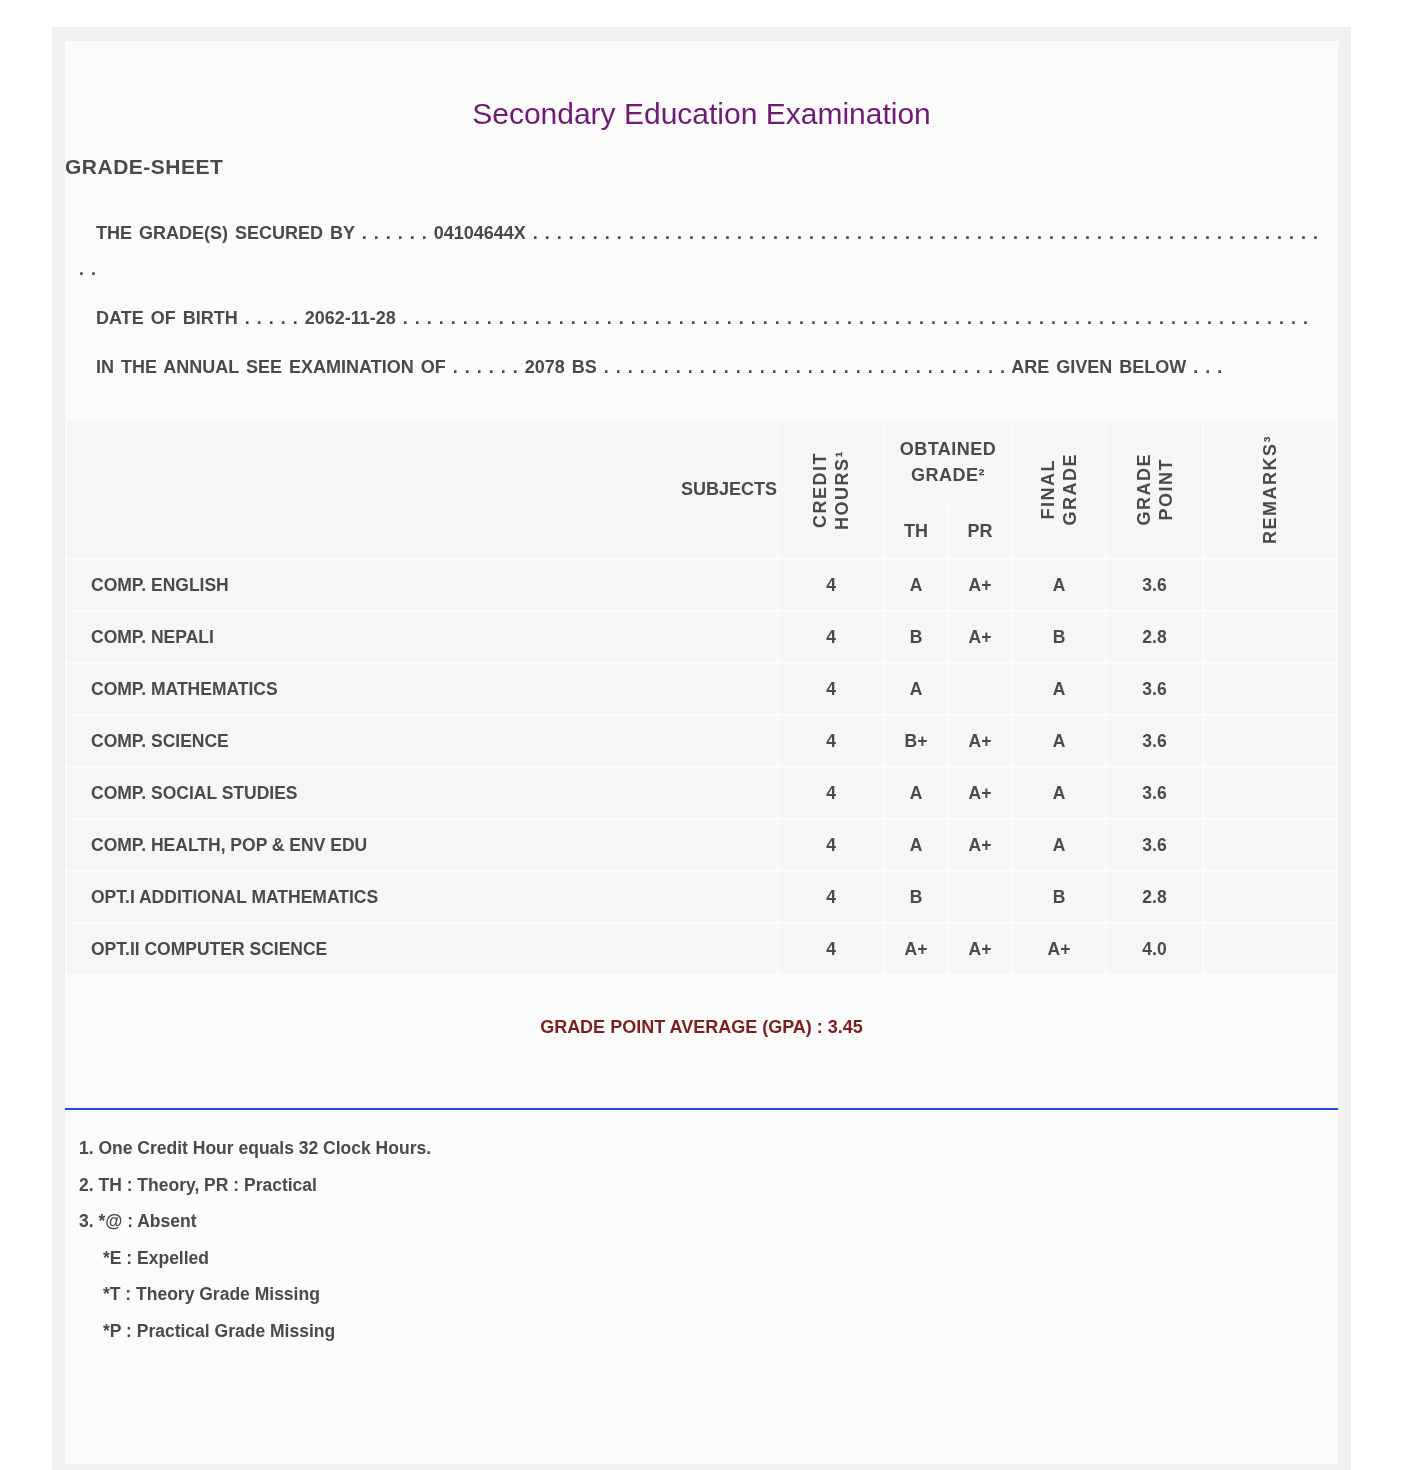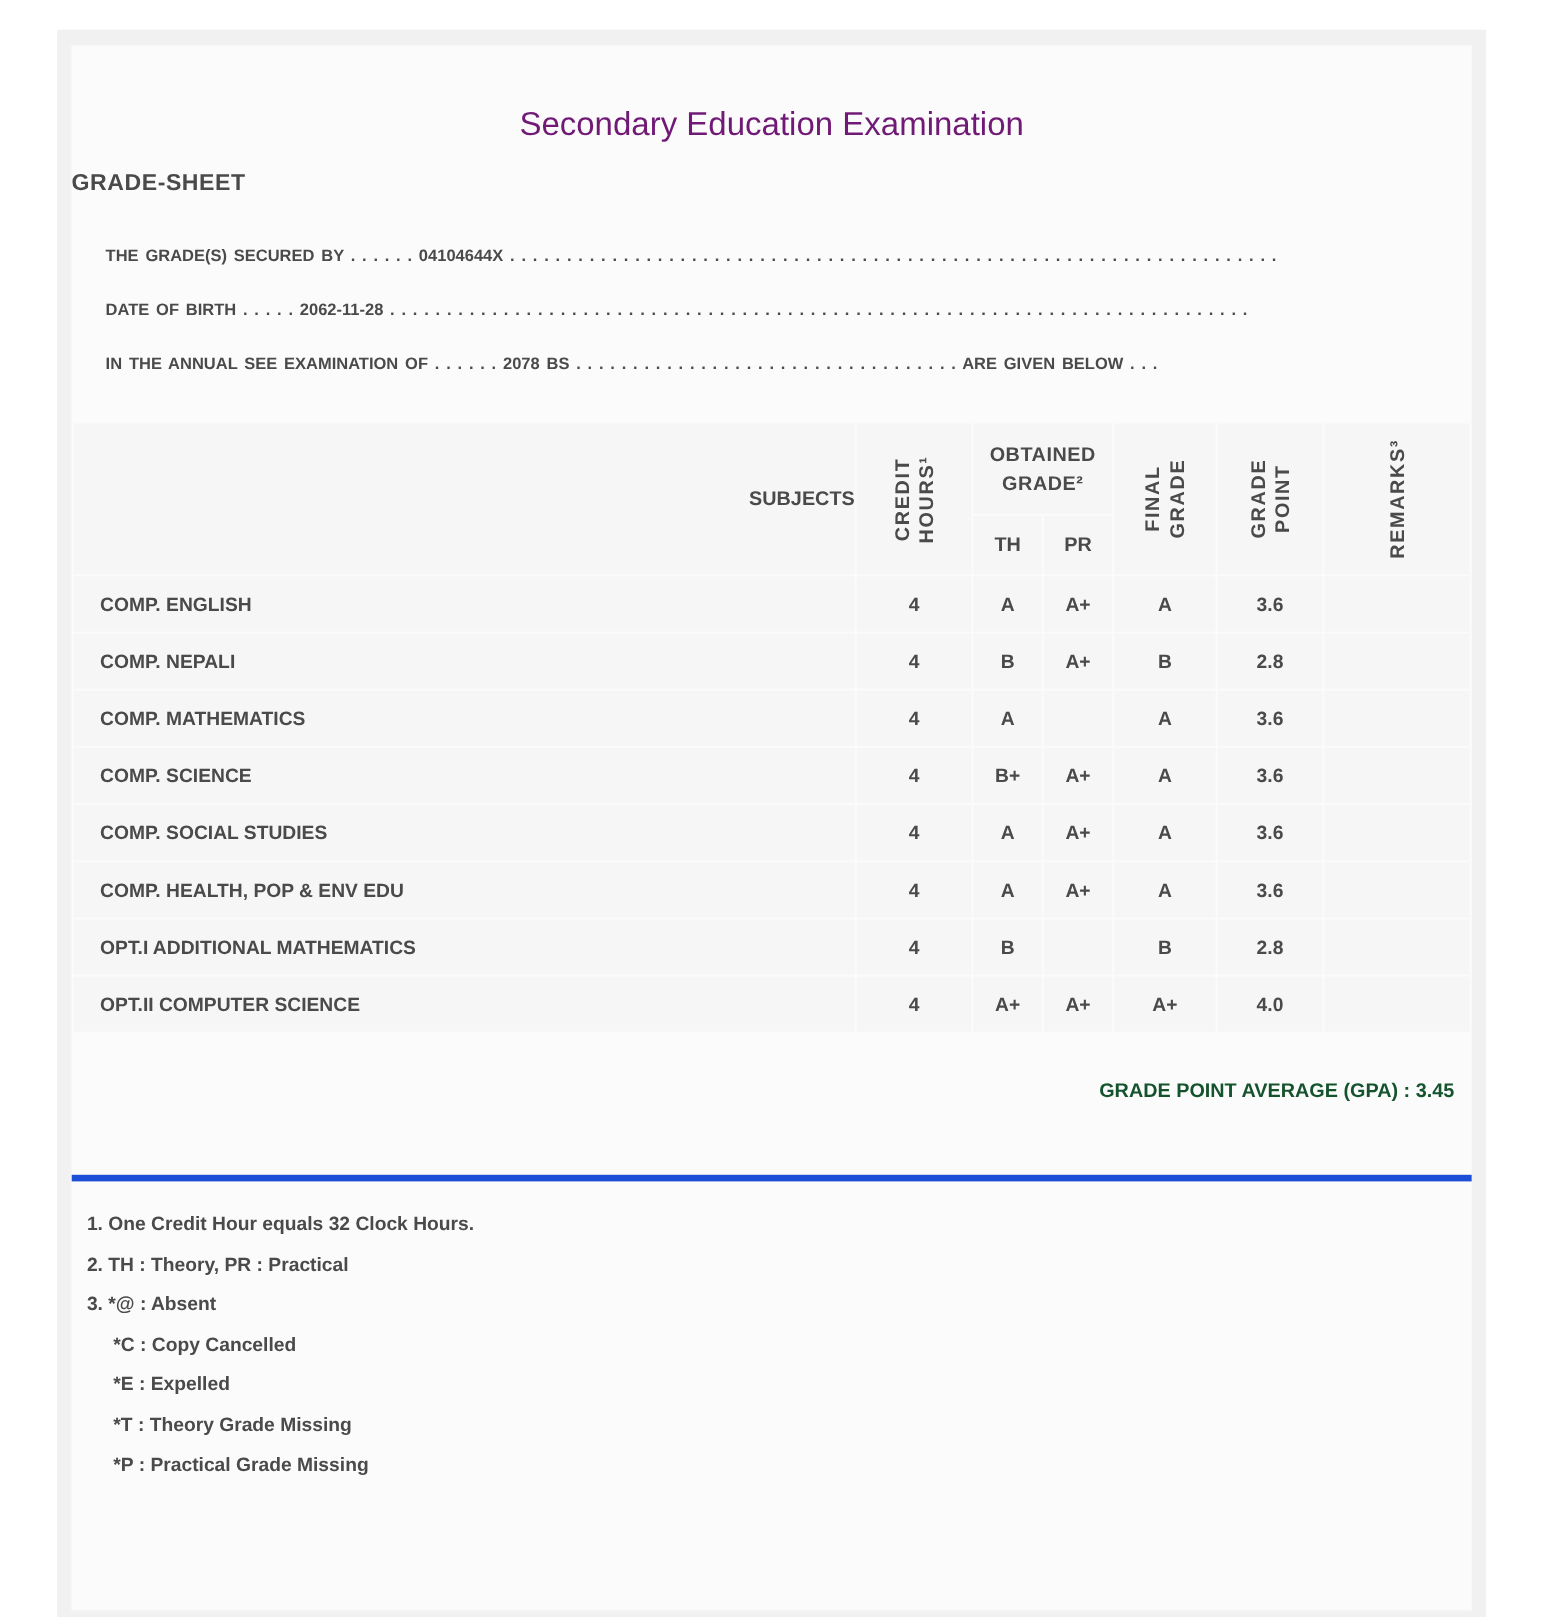--- a/index.html
+++ b/index.html
@@ -40,21 +40,21 @@
     font-weight: 700;
     color: #4a4a4a;
     letter-spacing: 0.5px;
   }
   .statements {
     margin-top: 36px;
     padding: 0 14px;
   }
   .stmt {
     margin: 0 0 13px 0;
-    font-size: 15px;
+    font-size: 18px;
     font-weight: 700;
     line-height: 36px;
     word-spacing: 2px;
     text-indent: 17px;
     color: #4a4a4a;
   }
   .stmt span { text-indent: 0; }
 
   table.grades {
     margin-top: 34px;
@@ -105,25 +105,25 @@
     text-align: center;
     vertical-align: middle;
   }
   tbody td.subject {
     text-align: left;
     padding-left: 24px;
   }
   .summary {
     padding: 40px 16px 0 16px;
     height: 134px;
-    border-bottom: 6px solid #1d4ed8;
-    text-align: right;
-    font-weight: 700;
-    font-size: 18px;
-    color: #14532d;
+    border-bottom: 2px solid #1d4ed8;
+    text-align: center;
+    font-weight: 700;
+    font-size: 18px;
+    color: #7f1d1d;
   }
   .summary .gpa-line { line-height: 22px; }
   .summary .result-line { margin-top: 33px; line-height: 22px; }
   .footnotes {
     padding: 20px 14px 0 14px;
     font-size: 17.5px;
     font-weight: 700;
     color: #4a4a4a;
   }
   .footnotes .fn { line-height: 36.5px; }
@@ -286,19 +286,18 @@
   <div class="summary">
     <div class="gpa-line">
       <span>GRADE POINT AVERAGE (GPA)</span><span> : </span><span>3.45</span>
     </div>
   </div>
 
   <div class="footnotes">
     <div class="fn">1. One Credit Hour equals 32 Clock Hours.</div>
     <div class="fn">2. TH : Theory, PR : Practical</div>
     <div class="fn">3. *@ : Absent</div>
-    <div class="fn indent">*C : Copy Cancelled</div>
     <div class="fn indent">*E : Expelled</div>
     <div class="fn indent">*T : Theory Grade Missing</div>
     <div class="fn indent">*P : Practical Grade Missing</div>
   </div>
 
 </div>
 
 </body></html>

